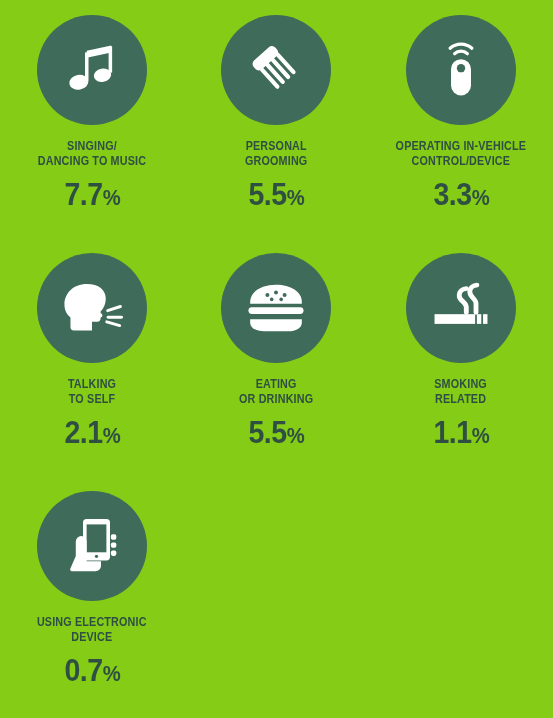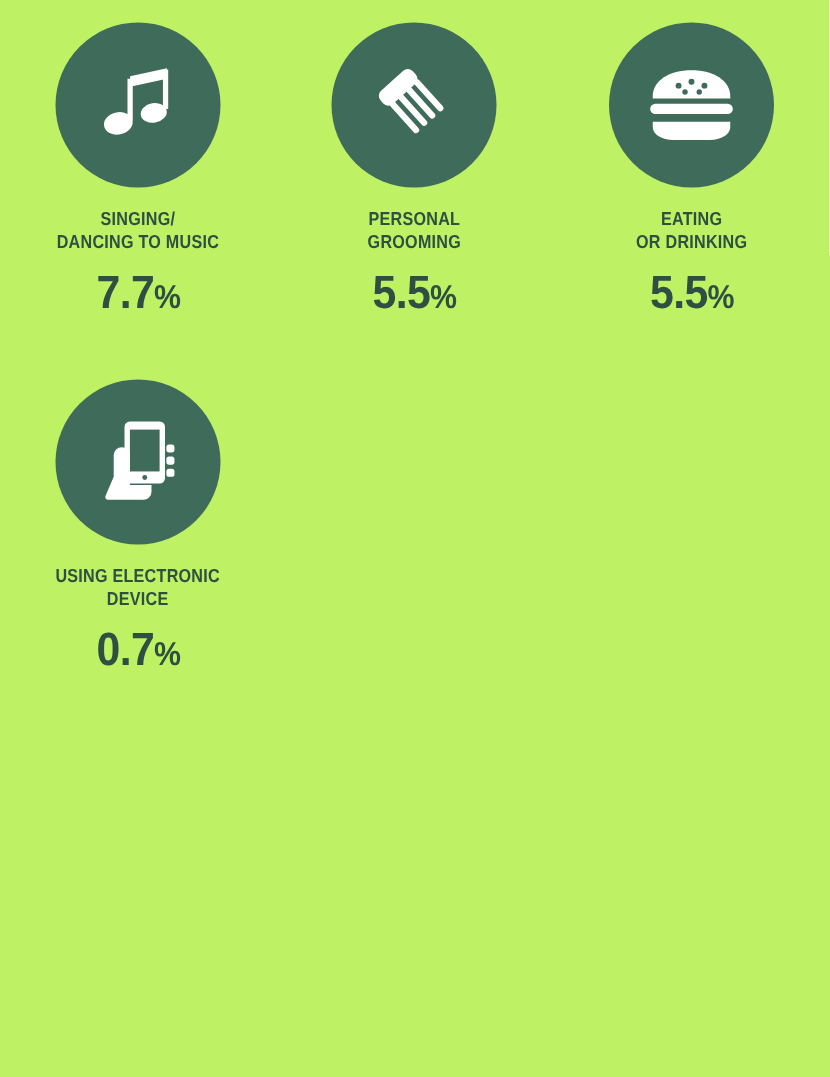--- a/index.html
+++ b/index.html
@@ -11,21 +11,21 @@
     width: 553px;
     height: 718px;
     font-family: "Liberation Sans", sans-serif;
     overflow: hidden;
   }
 
   #infographic {
     position: relative;
     width: 553px;
     height: 718px;
-    background: #bef264;
+    background: #84cc16;
     box-sizing: border-box;
   }
 
   .grid {
     display: grid;
     grid-template-columns: repeat(3, 1fr);
     grid-template-rows: repeat(3, 238px);
     width: 553px;
     height: 718px;
   }
@@ -123,21 +123,53 @@
               <rect x="42.5" y="19" width="4.6" height="30" rx="2.3"></rect>
             </g>
           </svg>
         </span>
       </div>
       <div class="label">PERSONAL
 GROOMING</div>
       <div class="value"><span>5.5</span><span class="pct">%</span></div>
     </div>
 
-
+    <div class="cell">
+      <div class="icon-circle">
+        <span>
+          <svg width="50" height="58" viewBox="0 0 52 64" fill="none">
+            <rect x="15" y="20" width="22" height="40" rx="11" fill="#ffffff"></rect>
+            <circle cx="26" cy="30" r="4.6" fill="#3f6b5a"></circle>
+            <path d="M19 14 a10 10 0 0 1 14 0" stroke="#ffffff" stroke-width="3.6" fill="none" stroke-linecap="round"></path>
+            <path d="M14 8 a18 18 0 0 1 24 0" stroke="#ffffff" stroke-width="3.6" fill="none" stroke-linecap="round"></path>
+          </svg>
+        </span>
+      </div>
+      <div class="label">OPERATING IN-VEHICLE
+CONTROL/DEVICE</div>
+      <div class="value"><span>3.3</span><span class="pct">%</span></div>
+    </div>
+
+    <div class="cell">
+      <div class="icon-circle">
+        <span>
+          <svg width="62" height="54" viewBox="0 0 72 60" fill="#ffffff">
+            <path d="M30 2 C14 2 4 13 4 26 C4 33 7 38 11 41 L11 52 a4 4 0 0 0 4 4 L36 56
+                     L36 46 L42 46 a4 4 0 0 0 4 -4 L46 34 C50 30 52 25 52 19 C52 9 44 2 30 2 Z"></path>
+            <rect x="36" y="36" width="12" height="5" rx="2"></rect>
+            <rect x="52" y="32" width="19" height="3.4" rx="1.7" transform="rotate(-18 52 32)"></rect>
+            <rect x="53" y="39" width="19" height="3.4" rx="1.7"></rect>
+            <rect x="52" y="44" width="19" height="3.4" rx="1.7" transform="rotate(16 52 44)"></rect>
+          </svg>
+        </span>
+      </div>
+      <div class="label">TALKING
+TO SELF</div>
+      <div class="value"><span>2.1</span><span class="pct">%</span></div>
+    </div>
 
     <div class="cell">
       <div class="icon-circle">
         <span>
           <svg width="62" height="50" viewBox="0 0 72 58" fill="#ffffff">
             <path d="M6 22 C6 10 19 2 36 2 C53 2 66 10 66 22 L66 24 L6 24 Z"></path>
             <circle cx="26" cy="14" r="2.3" fill="#3f6b5a"></circle>
             <circle cx="36" cy="11" r="2.3" fill="#3f6b5a"></circle>
             <circle cx="46" cy="14" r="2.3" fill="#3f6b5a"></circle>
             <circle cx="31" cy="19" r="2.1" fill="#3f6b5a"></circle>
@@ -145,20 +177,36 @@
             <rect x="4" y="28" width="64" height="8" rx="4"></rect>
             <path d="M6 42 L66 42 L66 46 C66 52 59 56 50 56 L22 56 C13 56 6 52 6 46 Z"></path>
           </svg>
         </span>
       </div>
       <div class="label">EATING
 OR DRINKING</div>
       <div class="value"><span>5.5</span><span class="pct">%</span></div>
     </div>
 
+    <div class="cell">
+      <div class="icon-circle">
+        <span>
+          <svg width="60" height="56" viewBox="0 0 68 62" fill="none">
+            <rect x="4" y="38" width="46" height="11" fill="#ffffff"></rect>
+            <rect x="52" y="38" width="5" height="11" fill="#ffffff"></rect>
+            <rect x="59" y="38" width="5" height="11" fill="#ffffff"></rect>
+            <path d="M40 36 L40 30 C40 24 32 23 32 17 C32 12 36 9 40 9" stroke="#ffffff" stroke-width="5.5" fill="none" stroke-linecap="round"></path>
+            <path d="M51 36 L51 26 C51 20 44 19 44 13 C44 8 48 5 52 5" stroke="#ffffff" stroke-width="5.5" fill="none" stroke-linecap="round"></path>
+          </svg>
+        </span>
+      </div>
+      <div class="label">SMOKING
+RELATED</div>
+      <div class="value"><span>1.1</span><span class="pct">%</span></div>
+    </div>
 
     <div class="cell">
       <div class="icon-circle">
         <span>
           <svg width="54" height="60" viewBox="0 0 60 66" fill="none">
             <rect x="20" y="3" width="30" height="46" rx="4" fill="#ffffff"></rect>
             <rect x="24" y="9" width="22" height="31" fill="#3f6b5a"></rect>
             <circle cx="35" cy="44.5" r="1.8" fill="#3f6b5a"></circle>
             <rect x="51" y="20" width="6" height="6" rx="2" fill="#ffffff"></rect>
             <rect x="51" y="29" width="6" height="6" rx="2" fill="#ffffff"></rect>

